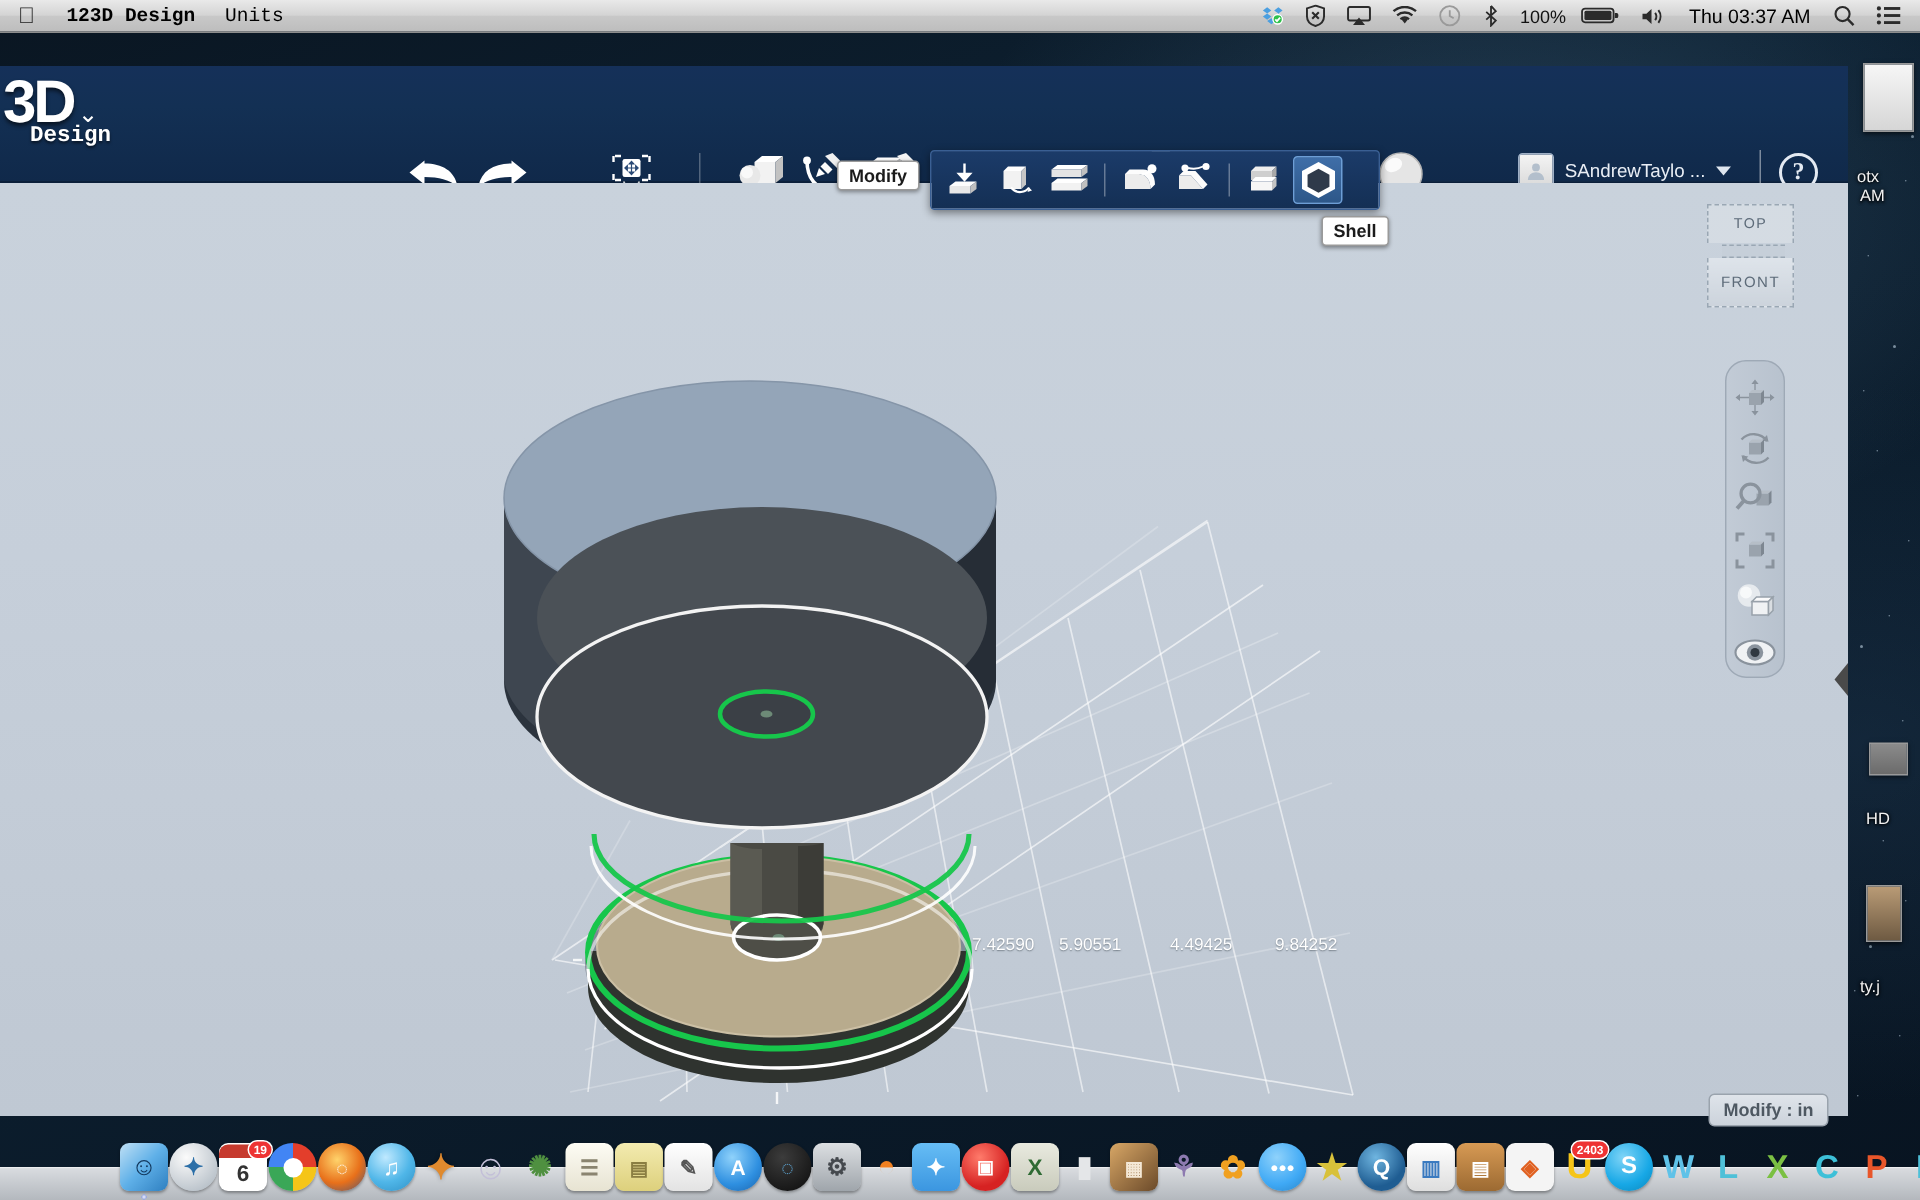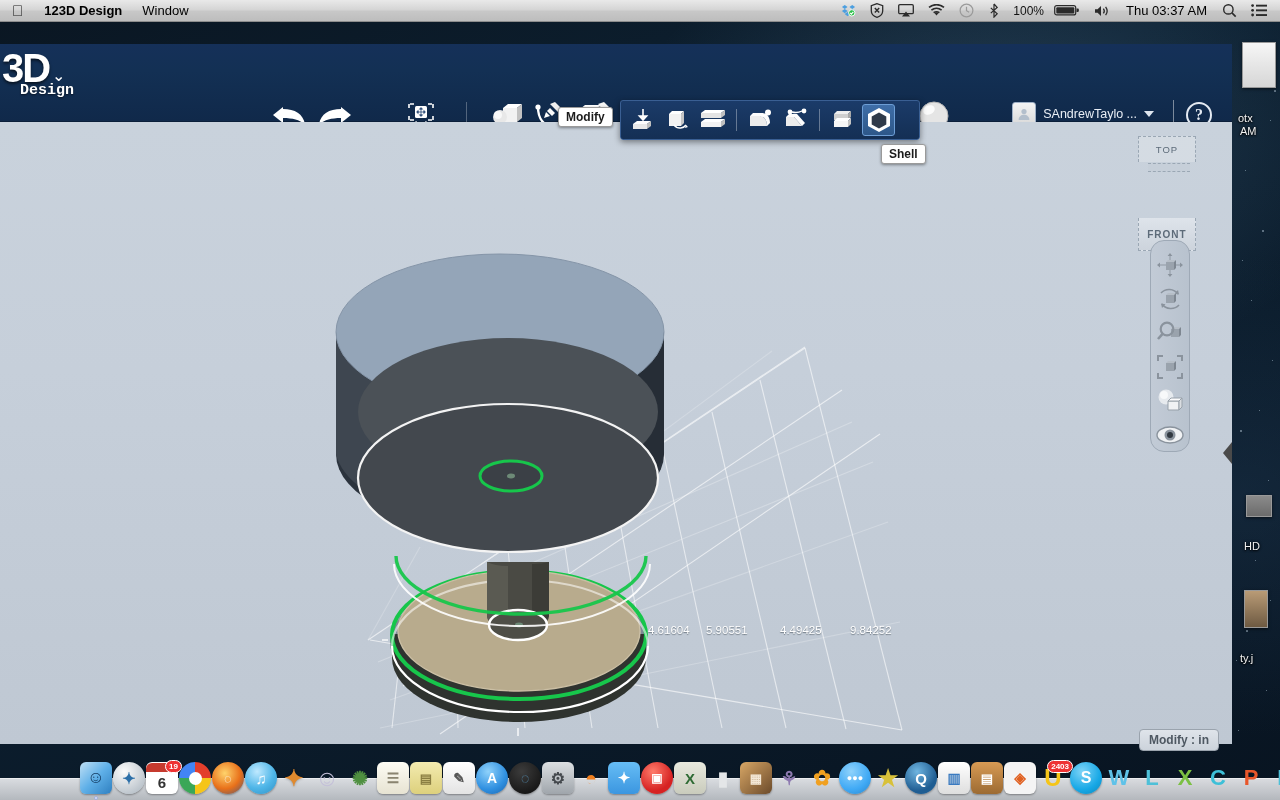--- a/index.html
+++ b/index.html
@@ -38,21 +38,21 @@
     position:absolute; top:0; left:0; width:1280px; height:22px;
     background:linear-gradient(to bottom,#e9e9e9 0%,#d4d4d4 48%,#c8c8c8 52%,#bdbdbd 100%);
     border-bottom:1px solid #8d8d8d;
     display:flex; align-items:center;
     z-index:60;
   }
   #menubar .mb-left { display:flex; align-items:center; height:22px; }
   #menubar .mb-right { margin-left:auto; display:flex; align-items:flex-end; height:22px; padding-right:6px; }
   .mb-item {
     font-size:13px; color:#000; padding:0 10px; line-height:22px; height:22px;
-    font-family:Liberation Sans, sans-serif;
+    font-family:Liberation Mono, monospace;
   }
   .mb-item.bold { font-weight:bold; }
   .mb-apple { padding:0 11px 0 12px; line-height:22px; font-size:15px; color:#1a1a1a; }
   .mb-ico { padding:0 7px; line-height:22px; display:flex; align-items:center; height:22px; }
   .mb-ico svg { display:block; }
   .mb-clock { font-size:13px; color:#000; padding:0 8px; line-height:22px; }
   .mb-pct { font-size:12px; color:#111; padding:0 3px 0 6px; line-height:22px; }
 
   
   #appwin {
@@ -173,21 +173,21 @@
   }
   #viewcube .vc-mid {
     position:absolute; left:16px; top:31px; width:42px; height:9px;
     background:#c6cfd9; border-top:1px dashed #9aa7b4; border-bottom:1px dashed #9aa7b4;
   }
   #viewcube .vc-front {
     position:absolute; left:6px; top:40px; width:58px; height:33px;
     border:1px dashed #9aa7b4; border-top:none;
     background:linear-gradient(to bottom,rgba(226,231,237,.85),rgba(205,212,220,.85));
     display:flex; align-items:center; justify-content:center;
-    font-size:10px; color:#5d6b79; letter-spacing:1px; font-weight:bold;margin-top:46px;
+    font-size:10px; color:#5d6b79; letter-spacing:1px; font-weight:normal;
   }
 
   
   #navbar {
     position:absolute; right:42px; top:118px; width:40px; height:212px;
     background:linear-gradient(to right,#c2cbd6,#b8c2ce);
     border:1px solid #9ea9b6; border-radius:14px;
     display:flex; flex-direction:column; align-items:center;
     padding-top:8px; gap:3px;
   }
@@ -277,21 +277,21 @@
 <div class="desk-icon-label" style="left:1240px; top:125px;">AM</div>
 <div class="desk-thumb" style="left:1246px; top:495px; width:26px; height:22px; background:linear-gradient(to bottom,#8b8b8b,#6b6b6b);"></div>
 <div class="desk-icon-label" style="left:1244px; top:540px;">HD</div>
 <div class="desk-thumb" style="left:1244px; top:590px; width:24px; height:38px; background:linear-gradient(to bottom,#b99b76,#6e5a42);"></div>
 <div class="desk-icon-label" style="left:1240px; top:652px;">ty.j</div>
 
 <div id="menubar">
   <div class="mb-left">
     <div class="mb-apple"></div>
     <div class="mb-item bold">123D Design</div>
-    <div class="mb-item">Window</div>
+    <div class="mb-item">Units</div>
   </div>
   <div class="mb-right">
     <div class="mb-ico">
       <svg width="15" height="15" viewBox="0 0 16 16">
           <path d="M4 2L1 4.2l3 2.2 3-2.2zM12 2L9 4.2l3 2.2 3-2.2zM1 8.6l3 2.2 3-2.2-3-2.2zM15 8.6l-3-2.2-3 2.2 3 2.2zM4 11.8l3 2.2 3-2.2-3-2.1z" fill="#4b9fe0"></path>
           <circle cx="11.5" cy="10.5" r="3.4" fill="#2ec14b" stroke="#fff" stroke-width="1"></circle>
           <path d="M9.8 10.6l1.2 1.2 2.2-2.4" stroke="#fff" stroke-width="1.3" fill="none"></path>
         </svg>
     </div>
     <div class="mb-ico">
@@ -575,21 +575,21 @@
       <path d="M487 440 L487 494 A31 16 0 0 0 508 508 L508 444 A28 13 0 0 1 487 440 Z" fill="#5a5a52"></path>
       <path d="M549 440 L549 494 A31 16 0 0 1 532 506 L532 442 A28 13 0 0 0 549 440 Z" fill="#3c3c37"></path>
       <ellipse cx="518" cy="503" rx="29" ry="15" fill="#4e4e47"></ellipse>
       <ellipse cx="518" cy="503" rx="29" ry="15" fill="none" stroke="#ffffff" stroke-width="2.4"></ellipse>
       <ellipse cx="519" cy="503" rx="4" ry="2.4" fill="#6d8a77"></ellipse>
 
       <path d="M394 442 A128 62 0 0 0 650 442" fill="none" stroke="#ffffff" stroke-width="2" opacity=".9"></path>
       <path d="M396 434 A125 58 0 0 0 646 434" fill="none" stroke="#17c64b" stroke-width="3.4" opacity=".95"></path>
     </svg>
 
-    <div class="ruler-num" style="left:648px; top:502px;">4.61604</div>
+    <div class="ruler-num" style="left:648px; top:502px;">7.42590</div>
     <div class="ruler-num" style="left:706px; top:502px;">5.90551</div>
     <div class="ruler-num" style="left:780px; top:502px;">4.49425</div>
     <div class="ruler-num" style="left:850px; top:502px;">9.84252</div>
 
     <div id="viewcube">
       <div class="vc-top">TOP</div>
       <div class="vc-mid"></div>
       <div class="vc-front">FRONT</div>
     </div>
 

